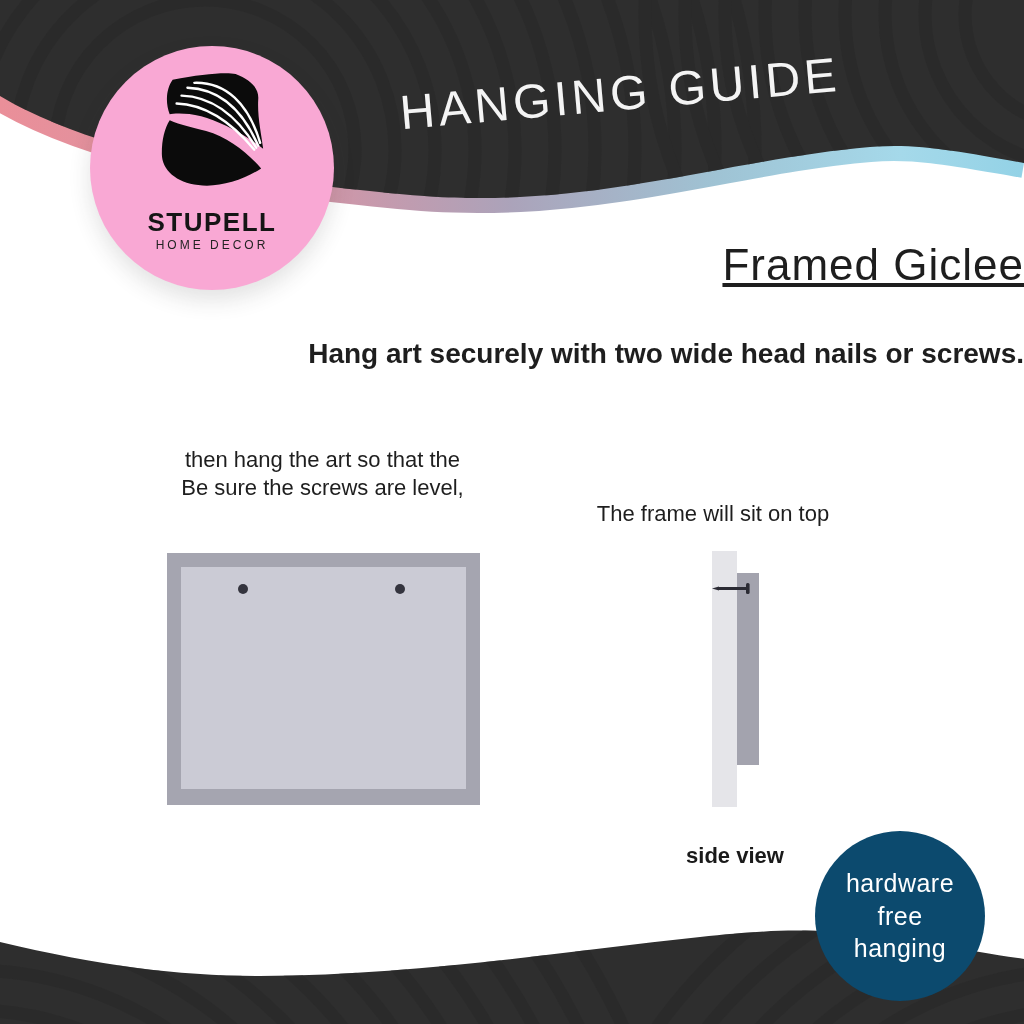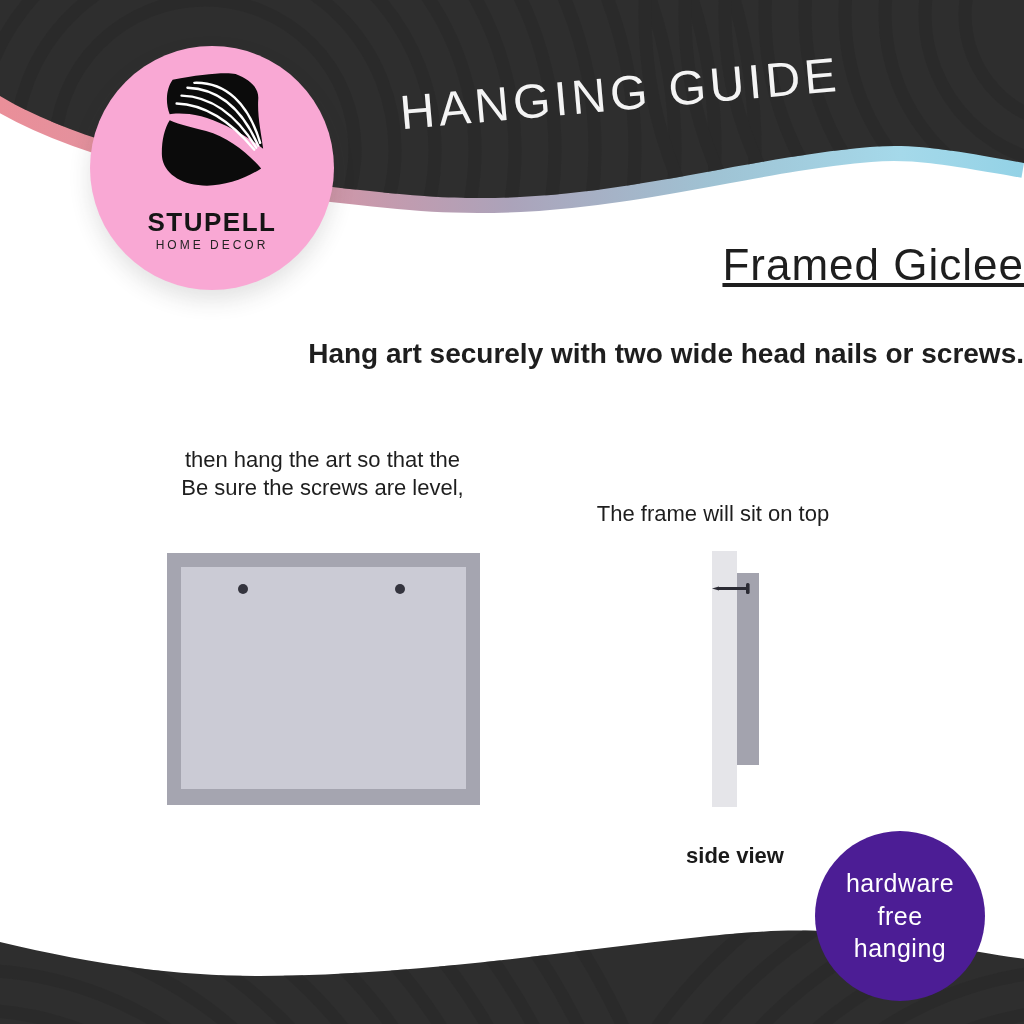--- a/index.html
+++ b/index.html
@@ -54,21 +54,21 @@
   .frame-edge-strip{position:absolute;left:737px;top:573px;width:22px;height:192px;background:#a3a3ae;}
   .nail-svg{position:absolute;left:711px;top:581px;width:42px;height:15px;z-index:2;}
 
   .caption{position:absolute;font-size:22px;font-weight:600;color:#1a1a1a;text-align:center;}
   .caption-front{left:167px;top:834px;width:313px;}
   .caption-side{left:655px;top:843px;width:160px;}
 
   
   .badge{
     position:absolute;left:815px;top:831px;width:170px;height:170px;border-radius:50%;
-    background:#4c1d95;z-index:4;display:flex;flex-direction:column;align-items:center;justify-content:center;
+    background:#0c4a6e;z-index:4;display:flex;flex-direction:column;align-items:center;justify-content:center;
   }
   .badge div{color:#ffffff;font-size:25px;font-weight:500;line-height:1.3;letter-spacing:.5px;}
 </style>
 </head>
 <body>
 
 <div class="canvas">
 
   <svg class="bg-svg" viewBox="0 0 1024 1024" aria-hidden="true">
     <defs>

